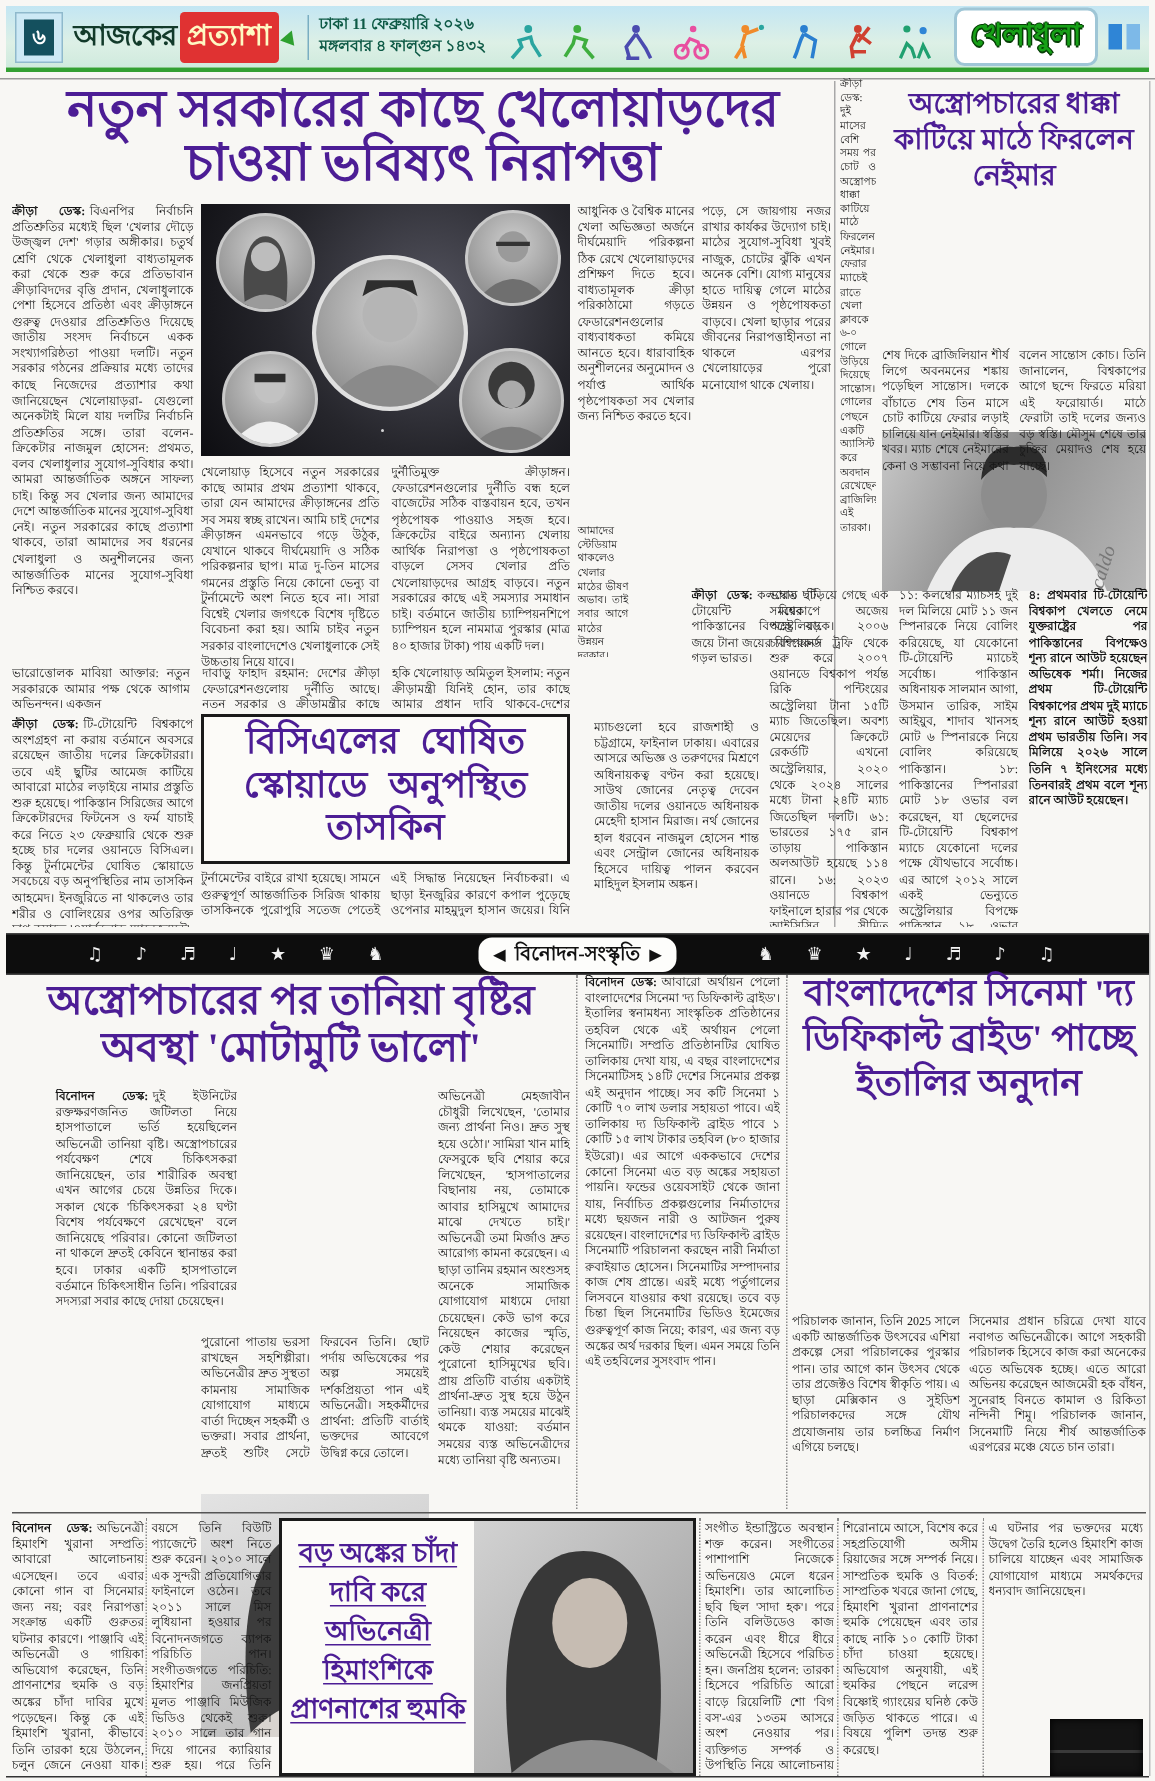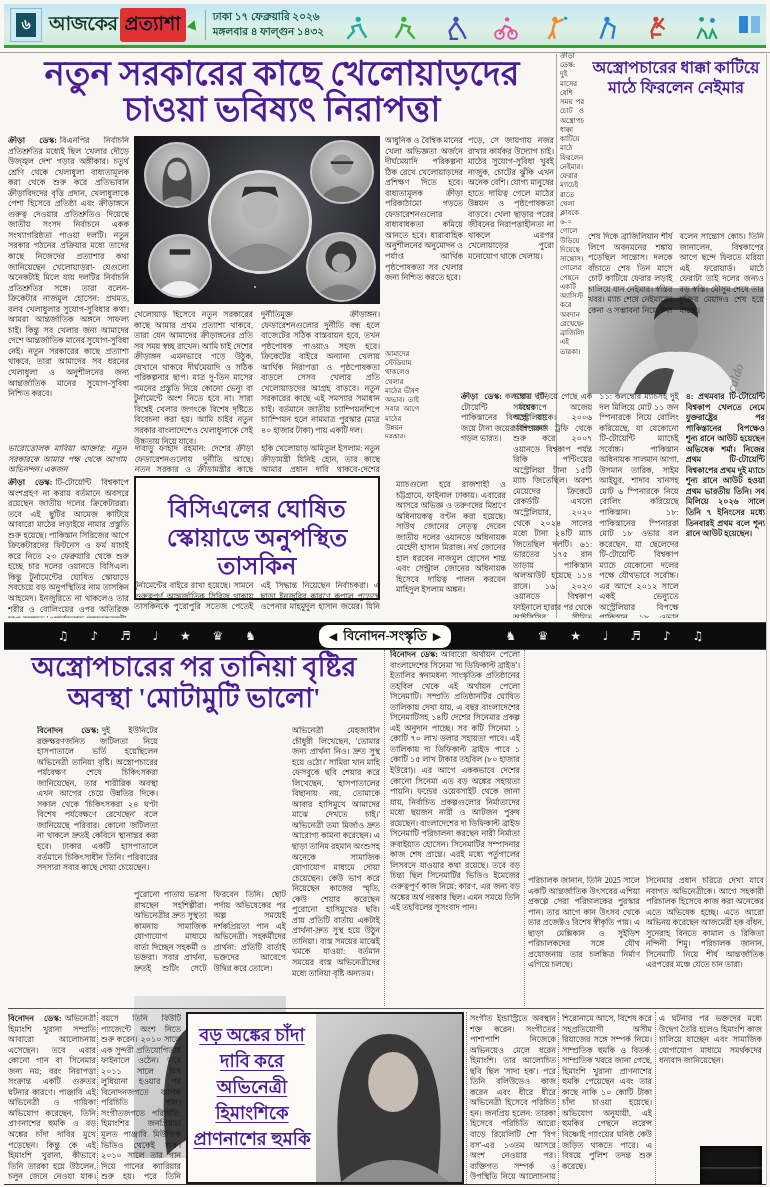--- a/index.html
+++ b/index.html
@@ -9,21 +9,21 @@
   
   .masthead{left:4px;top:4px;width:762px;height:44px;display:flex;align-items:center;gap:7px;
     padding:0 6px;box-sizing:border-box;
     background:linear-gradient(180deg,#c3e6f3 0%,#ddf0e6 60%,#cfeadd 100%);
     border-bottom:3px solid #33a033;}
   .numwrap{width:30px;height:32px;background:#cde9f5;border:1px solid #8fb9cc;display:flex;align-items:center;justify-content:center;}
   .numbox{width:20px;height:24px;background:#14505e;color:#fff;font-weight:bold;font-size:14px;
     display:flex;align-items:center;justify-content:center;}
   .paperlogo{display:flex;align-items:center;font-weight:bold;font-size:19px;white-space:nowrap;}
   .paperlogo .p1{color:#123a2a;letter-spacing:-.5px;}
-  .paperlogo .p2{color:#0f172a;background:#e03232;border-radius:3px;padding:1px 5px;margin-left:2px;}
+  .paperlogo .p2{color:#fef9c3;background:#e03232;border-radius:3px;padding:1px 5px;margin-left:2px;}
   .leaf{width:0;height:0;border-left:5px solid transparent;border-right:5px solid transparent;
     border-bottom:9px solid #2fa02f;margin-left:2px;transform:rotate(20deg);}
   .mastdiv{width:1px;height:30px;background:#7aaec2;}
   .dates{font-size:10.5px;font-weight:bold;color:#0e5a46;line-height:1.35;white-space:nowrap;}
   .iconrow{flex:1;display:flex;justify-content:space-around;align-items:flex-end;height:34px;}
   .iconrow svg{height:28px;width:26px;}
   .sectlogo{background:#fff;border:2px solid #9fc6d6;border-radius:7px;padding:1px 9px;
     font-size:20px;font-weight:bold;color:#17a017;white-space:nowrap;
     text-shadow:1px 0 #063f06,-1px 0 #063f06,0 1px #063f06,0 -1px #063f06;}
   .tabs{display:flex;gap:3px;}
@@ -75,21 +75,21 @@
     <div class="numwrap">
       <div class="numbox">৬</div>
     </div>
     <div class="paperlogo">
       <span class="p1">আজকের</span>
       <span class="p2">প্রত্যাশা</span>
       <span class="leaf"></span>
     </div>
     <div class="mastdiv"></div>
     <div class="dates">
-      <div>ঢাকা ১৭ ফেব্রুয়ারি ২০২৬</div>
+      <div>ঢাকা 11 ফেব্রুয়ারি ২০২৬</div>
       <div>মঙ্গলবার ৪ ফাল্গুন ১৪৩২</div>
     </div>
     <div class="iconrow">
       <svg viewBox="0 0 24 24">
           <circle cx="14" cy="4" r="2.4" fill="#2aa5a0"></circle>
           <path d="M4 22l6-7-1.5-4 7-2 1 4 5 8" fill="none" stroke="#2aa5a0" stroke-width="2.2"></path>
         </svg>
       <svg viewBox="0 0 24 24">
           <circle cx="10" cy="4" r="2.4" fill="#3fae3f"></circle>
           <path d="M20 22l-6-7 1.5-4-7-2-1 4-5 8" fill="none" stroke="#3fae3f" stroke-width="2.2"></path>
@@ -116,20 +116,21 @@
       <svg viewBox="0 0 24 24">
           <circle cx="11" cy="4" r="2.4" fill="#d04030"></circle>
           <path d="M11 7l-4 8 1 7m3-15l8 6m-1-10l-7 9m-4 6h9" fill="none" stroke="#d04030" stroke-width="2.2"></path>
         </svg>
       <svg viewBox="0 0 24 24">
           <circle cx="7" cy="4" r="2.2" fill="#20a070"></circle>
           <circle cx="17" cy="5" r="2.2" fill="#2f85d6"></circle>
           <path d="M3 22l4-9 3 3 2 6m2 0l3-8 4 8" fill="none" stroke="#20a070" stroke-width="2"></path>
         </svg>
     </div>
+    <div class="sectlogo">খেলাধুলা</div>
     <div class="tabs">
         <div></div>
         <div class="t2"></div>
       </div>
   </div>
   <div class="abs thinrule"></div>
 
   <div class="abs hl" style="left:8px;top:56px;width:548px;font-size:34px;line-height:1.07;">নতুন সরকারের কাছে খেলোয়াড়দের চাওয়া ভবিষ্যৎ নিরাপত্তা</div>
 
   <div class="abs col" style="left:8px;top:136px;width:121px;height:326px;">
@@ -177,28 +178,28 @@
     </div>
   </div>
 
   <div class="abs col" style="left:134px;top:310px;width:119px;height:156px;">খেলোয়াড় হিসেবে নতুন সরকারের কাছে আমার প্রথম প্রত্যাশা থাকবে, তারা যেন আমাদের ক্রীড়াঙ্গনের প্রতি সব সময় স্বচ্ছ রাখেন। আমি চাই দেশের ক্রীড়াঙ্গন এমনভাবে গড়ে উঠুক, যেখানে থাকবে দীর্ঘমেয়াদি ও সঠিক পরিকল্পনার ছাপ। মাত্র দু-তিন মাসের গমনের প্রস্তুতি নিয়ে কোনো ভেন্যু বা টুর্নামেন্টে অংশ নিতে হবে না। সারা বিশ্বেই খেলার জগৎকে বিশেষ দৃষ্টিতে বিবেচনা করা হয়। আমি চাইব নতুন সরকার বাংলাদেশেও খেলাধুলাকে সেই উচ্চতায় নিয়ে যাবে।</div>
   <div class="abs col" style="left:261px;top:310px;width:119px;height:156px;">দুর্নীতিমুক্ত ক্রীড়াঙ্গন। ফেডারেশনগুলোর দুর্নীতি বন্ধ হলে বাজেটের সঠিক বাস্তবায়ন হবে, তখন পৃষ্ঠপোষক পাওয়াও সহজ হবে। ক্রিকেটের বাইরে অন্যান্য খেলায় আর্থিক নিরাপত্তা ও পৃষ্ঠপোষকতা বাড়লে সেসব খেলার প্রতি খেলোয়াড়দের আগ্রহ বাড়বে। নতুন সরকারের কাছে এই সমস্যার সমাধান চাই। বর্তমানে জাতীয় চ্যাম্পিয়নশিপে চ্যাম্পিয়ন হলে নামমাত্র পুরস্কার (মাত্র ৪০ হাজার টাকা) পায় একটি দল।</div>
   <div class="abs col" style="left:385px;top:136px;width:78px;height:210px;">আধুনিক ও বৈশ্বিক মানের খেলা অভিজ্ঞতা অর্জনে দীর্ঘমেয়াদি পরিকল্পনা ঠিক রেখে খেলোয়াড়দের প্রশিক্ষণ দিতে হবে। বাধ্যতামূলক ক্রীড়া পরিকাঠামো গড়তে ফেডারেশনগুলোর বাধ্যবাধকতা কমিয়ে আনতে হবে। ধারাবাহিক অনুশীলনের অনুমোদন ও পর্যাপ্ত আর্থিক পৃষ্ঠপোষকতা সব খেলার জন্য নিশ্চিত করতে হবে।</div>
   <div class="abs col" style="left:385px;top:350px;width:34px;height:88px;font-size:7px;">আমাদের স্টেডিয়াম থাকলেও খেলার মাঠের ভীষণ অভাব। তাই সবার আগে মাঠের উন্নয়ন দরকার।</div>
   <div class="abs col" style="left:468px;top:136px;width:86px;height:210px;">পড়ে, সে জায়গায় নজর রাখার কার্যকর উদ্যোগ চাই। মাঠের সুযোগ-সুবিধা খুবই নাজুক, চোটের ঝুঁকি এখন অনেক বেশি। যোগ্য মানুষের হাতে দায়িত্ব গেলে মাঠের উন্নয়ন ও পৃষ্ঠপোষকতা বাড়বে। খেলা ছাড়ার পরের জীবনের নিরাপত্তাহীনতা না থাকলে এরপর খেলোয়াড়ের পুরো মনোযোগ থাকে খেলায়।</div>
 
   <div class="abs" style="left:8px;top:444px;width:372px;height:28px;display:flex;gap:8px;">
-    <div class="col" style="flex:1;height:28px;font-style:italic;">ভারোত্তোলক মাবিয়া আক্তার: নতুন সরকারকে আমার পক্ষ থেকে আগাম অভিনন্দন। একজন</div>
+    <div class="col" style="flex:1;height:28px;">ভারোত্তোলক মাবিয়া আক্তার: নতুন সরকারকে আমার পক্ষ থেকে আগাম অভিনন্দন। একজন</div>
     <div class="col" style="flex:1;height:28px;">দাবাড়ু ফাহাদ রহমান: দেশের ক্রীড়া ফেডারেশনগুলোয় দুর্নীতি আছে। নতুন সরকার ও ক্রীড়ামন্ত্রীর কাছে আমার মূল প্রত্যাশা</div>
     <div class="col" style="flex:1;height:28px;">হকি খেলোয়াড় অমিতুল ইসলাম: নতুন ক্রীড়ামন্ত্রী যিনিই হোন, তার কাছে আমার প্রধান দাবি থাকবে-দেশের ক্রীড়াঙ্গনকে যেন</div>
   </div>
 
   <div class="abs vr" style="left:556px;top:54px;height:564px;"></div>
   <div class="abs col" style="left:560px;top:52px;width:24px;height:302px;font-size:7px;">ক্রীড়া ডেস্ক: দুই মাসের বেশি সময় পর চোট ও অস্ত্রোপচারের ধাক্কা কাটিয়ে মাঠে ফিরলেন নেইমার। ফেরার ম্যাচেই রাতে খেলা ক্লাবকে ৬-০ গোলে উড়িয়ে দিয়েছে সান্তোস। গোলের পেছনে একটি অ্যাসিস্ট করে অবদান রেখেছেন ব্রাজিলিয়ান এই তারকা। এই প্রতিযোগিতার শেষ আটে উঠেছে দলটি।</div>
-  <div class="abs hl" style="left:588px;top:58px;width:176px;font-size:16px;line-height:1.25;">অস্ত্রোপচারের ধাক্কা কাটিয়ে মাঠে ফিরলেন নেইমার</div>
+  <div class="abs hl" style="left:588px;top:58px;width:176px;font-size:19px;line-height:1.25;">অস্ত্রোপচারের ধাক্কা কাটিয়ে মাঠে ফিরলেন নেইমার</div>
   <div class="abs photo" style="left:588px;top:120px;width:176px;height:106px;background:linear-gradient(115deg,#c9c9c9,#8f8f8f 45%,#b8b8b8);">
     <svg viewBox="0 0 176 106" width="176" height="106">
       <ellipse cx="88" cy="42" rx="22" ry="25" fill="#8d8d8d"></ellipse>
       <path d="M66 32Q68 8 88 10Q110 6 110 30Q100 20 88 22Q76 20 66 32z" fill="#2c2c2c"></path>
       <path d="M30 106C45 70 70 62 88 64c28-2 50 12 62 42z" fill="#ececec"></path>
       <path d="M46 106c8-22 26-30 40-24l-8 24z" fill="#4a4a4a"></path>
     </svg>
     <div style="position:absolute;right:14px;bottom:8px;transform:rotate(-72deg);font-style:italic;font-size:13px;color:#777;">caldo</div>
   </div>
   <div class="abs col cols2" style="left:588px;top:232px;width:176px;height:122px;">শেষ দিকে ব্রাজিলিয়ান শীর্ষ লিগে অবনমনের শঙ্কায় পড়েছিল সান্তোস। দলকে বাঁচাতে শেষ তিন মাসে চোট কাটিয়ে ফেরার লড়াই চালিয়ে যান নেইমার। স্বস্তির খবর। ম্যাচ শেষে নেইমারের কেনা ও সম্ভাবনা নিয়ে কথা বলেন সান্তোস কোচ। তিনি জানালেন, বিশ্বকাপের আগে ছন্দে ফিরতে মরিয়া এই ফরোয়ার্ড। মাঠে ফেরাটা তাই দলের জন্যও বড় স্বস্তি। মৌসুম শেষে তার চুক্তির মেয়াদও শেষ হয়ে যাচ্ছে।</div>
@@ -208,21 +209,21 @@
   </div>
   <div class="abs" style="left:513px;top:392px;width:252px;height:226px;display:flex;gap:7px;">
     <div class="col" style="flex:1;height:226px;">ভারত ছাড়িয়ে গেছে এক সময়ের অজেয় অস্ট্রেলিয়াকে। ২০০৬ চ্যাম্পিয়নস ট্রফি থেকে শুরু করে ২০০৭ ওয়ানডে বিশ্বকাপ পর্যন্ত রিকি পন্টিংয়ের অস্ট্রেলিয়া টানা ১৫টি ম্যাচ জিতেছিল। অবশ্য মেয়েদের ক্রিকেটে রেকর্ডটি এখনো অস্ট্রেলিয়ার, ২০২০ থেকে ২০২৪ সালের মধ্যে টানা ২৪টি ম্যাচ জিতেছিল দলটি। ৬১: ভারতের ১৭৫ রান তাড়ায় পাকিস্তান অলআউট হয়েছে ১১৪ রানে। ১৬: ২০২৩ ওয়ানডে বিশ্বকাপ ফাইনালে হারার পর থেকে আইসিসির সীমিত ওভারের টুর্নামেন্টে (ওয়ানডে ও টি-টোয়েন্টি বিশ্বকাপ এবং চ্যাম্পিয়নস ট্রফি) টানা ১৬ ম্যাচ জিতল ভারত। ছেলেদের আইসিসি টুর্নামেন্টে এটিই টানা সবচেয়ে বেশি জেতার রেকর্ড।</div>
     <div class="col" style="flex:1;height:226px;">১১: কলম্বোর ম্যাচসহ দুই দল মিলিয়ে মোট ১১ জন স্পিনারকে নিয়ে বোলিং করিয়েছে, যা যেকোনো টি-টোয়েন্টি ম্যাচেই সর্বোচ্চ। পাকিস্তান অধিনায়ক সালমান আগা, উসমান তারিক, সাইম আইয়ুব, শাদাব খানসহ মোট ৬ স্পিনারকে নিয়ে বোলিং করিয়েছে পাকিস্তান। ১৮: পাকিস্তানের স্পিনাররা মোট ১৮ ওভার বল করেছেন, যা ছেলেদের টি-টোয়েন্টি বিশ্বকাপ ম্যাচে যেকোনো দলের পক্ষে যৌথভাবে সর্বোচ্চ। এর আগে ২০১২ সালে একই ভেন্যুতে অস্ট্রেলিয়ার বিপক্ষে পাকিস্তান ১৮ ওভার স্পিন করিয়েছিল।</div>
     <div class="col" style="flex:1;height:226px;font-weight:bold;">৪: প্রথমবার টি-টোয়েন্টি বিশ্বকাপ খেলতে নেমে যুক্তরাষ্ট্রের পর পাকিস্তানের বিপক্ষেও শূন্য রানে আউট হয়েছেন অভিষেক শর্মা। নিজের প্রথম টি-টোয়েন্টি বিশ্বকাপের প্রথম দুই ম্যাচে শূন্য রানে আউট হওয়া প্রথম ভারতীয় তিনি। সব মিলিয়ে ২০২৬ সালে তিনি ৭ ইনিংসের মধ্যে তিনবারই প্রথম বলে শূন্য রানে আউট হয়েছেন।</div>
   </div>
 
   <div class="abs col" style="left:8px;top:478px;width:121px;height:140px;">
     <b class="kick">ক্রীড়া ডেস্ক:</b><span>টি-টোয়েন্টি বিশ্বকাপে অংশগ্রহণ না করায় বর্তমানে অবসরে রয়েছেন জাতীয় দলের ক্রিকেটাররা। তবে এই ছুটির আমেজ কাটিয়ে আবারো মাঠের লড়াইয়ে নামার প্রস্তুতি শুরু হয়েছে। পাকিস্তান সিরিজের আগে ক্রিকেটারদের ফিটনেস ও ফর্ম যাচাই করে নিতে ২৩ ফেব্রুয়ারি থেকে শুরু হচ্ছে চার দলের ওয়ানডে বিসিএল। কিন্তু টুর্নামেন্টের ঘোষিত স্কোয়াডে সবচেয়ে বড় অনুপস্থিতির নাম তাসকিন আহমেদ। ইনজুরিতে না থাকলেও তার শরীর ও বোলিংয়ের ওপর অতিরিক্ত চাপ কমাতে 'ওয়ার্কলোড ম্যানেজমেন্ট'-এর অংশ হিসেবে তাকে এই</span>
   </div>
-  <div class="abs boxed" style="left:134px;top:476px;width:246px;height:124px;display:flex;align-items:center;justify-content:center;">
+  <div class="abs boxed" style="left:134px;top:476px;width:246px;height:100px;display:flex;align-items:center;justify-content:center;font-family:Liberation Mono, monospace;">
     <div class="hl" style="font-size:24px;line-height:1.2;padding:0 10px;">বিসিএলের ঘোষিত স্কোয়াডে অনুপস্থিত তাসকিন</div>
   </div>
   <div class="abs col cols2" style="left:134px;top:581px;width:246px;height:38px;">টুর্নামেন্টের বাইরে রাখা হয়েছে। সামনে গুরুত্বপূর্ণ আন্তর্জাতিক সিরিজ থাকায় তাসকিনকে পুরোপুরি সতেজ পেতেই এই সিদ্ধান্ত নিয়েছেন নির্বাচকরা। এ ছাড়া ইনজুরির কারণে কপাল পুড়েছে ওপেনার মাহমুদুল হাসান জয়ের। যিনি চোটের কারণে পুরো আসর থেকেই ছিটকে গেছেন। আগামী ২৩ ফেব্রুয়ারি থেকে শুরু হওয়া এই টুর্নামেন্টের লিগ পর্বের</div>
   <div class="abs col" style="left:396px;top:480px;width:110px;height:138px;">ম্যাচগুলো হবে রাজশাহী ও চট্টগ্রামে, ফাইনাল ঢাকায়। এবারের আসরে অভিজ্ঞ ও তরুণদের মিশ্রণে অধিনায়কত্ব বণ্টন করা হয়েছে। সাউথ জোনের নেতৃত্ব দেবেন জাতীয় দলের ওয়ানডে অধিনায়ক মেহেদী হাসান মিরাজ। নর্থ জোনের হাল ধরবেন নাজমুল হোসেন শান্ত এবং সেন্ট্রাল জোনের অধিনায়ক হিসেবে দায়িত্ব পালন করবেন মাহিদুল ইসলাম অঙ্কন।</div>
 
   <div class="abs strip">
     <div class="glyphs">♫ ♪ ♬ ♩ ★ ♛ ♞</div>
     <div class="striplabel">
       <span class="tri">◀</span>
       <span>বিনোদন-সংস্কৃতি</span>
@@ -243,20 +244,21 @@
     </svg>
   </div>
   <div class="abs col cols2" style="left:134px;top:890px;width:152px;height:116px;">পুরোনো পাতায় ভরসা রাখছেন সহশিল্পীরা। অভিনেত্রীর দ্রুত সুস্থতা কামনায় সামাজিক যোগাযোগ মাধ্যমে বার্তা দিচ্ছেন সহকর্মী ও ভক্তরা। সবার প্রার্থনা, দ্রুতই শুটিং সেটে ফিরবেন তিনি। ছোট পর্দায় অভিষেকের পর অল্প সময়েই দর্শকপ্রিয়তা পান এই অভিনেত্রী। সহকর্মীদের প্রার্থনা: প্রতিটি বার্তাই ভক্তদের আবেগে উদ্বিগ্ন করে তোলে।</div>
   <div class="abs col" style="left:292px;top:726px;width:88px;height:280px;">অভিনেত্রী মেহজাবীন চৌধুরী লিখেছেন, 'তোমার জন্য প্রার্থনা নিও। দ্রুত সুস্থ হয়ে ওঠো।' সামিরা খান মাহি ফেসবুকে ছবি শেয়ার করে লিখেছেন, 'হাসপাতালের বিছানায় নয়, তোমাকে আবার হাসিমুখে আমাদের মাঝে দেখতে চাই।' অভিনেত্রী তমা মির্জাও দ্রুত আরোগ্য কামনা করেছেন। এ ছাড়া তানিম রহমান অংশুসহ অনেকে সামাজিক যোগাযোগ মাধ্যমে দোয়া চেয়েছেন। কেউ ভাগ করে নিয়েছেন কাজের স্মৃতি, কেউ শেয়ার করেছেন পুরোনো হাসিমুখের ছবি। প্রায় প্রতিটি বার্তায় একটাই প্রার্থনা-দ্রুত সুস্থ হয়ে উঠুন তানিয়া। ব্যস্ত সময়ের মাঝেই থমকে যাওয়া: বর্তমান সময়ের ব্যস্ত অভিনেত্রীদের মধ্যে তানিয়া বৃষ্টি অন্যতম।</div>
 
   <div class="abs vrd" style="left:384px;top:650px;height:356px;"></div>
   <div class="abs col" style="left:390px;top:650px;width:130px;height:356px;">
     <b class="kick">বিনোদন ডেস্ক:</b><span>আবারো অর্থায়ন পেলো বাংলাদেশের সিনেমা 'দ্য ডিফিকাল্ট ব্রাইড'। ইতালির স্বনামধন্য সাংস্কৃতিক প্রতিষ্ঠানের তহবিল থেকে এই অর্থায়ন পেলো সিনেমাটি। সম্প্রতি প্রতিষ্ঠানটির ঘোষিত তালিকায় দেখা যায়, এ বছর বাংলাদেশের সিনেমাটিসহ ১৪টি দেশের সিনেমার প্রকল্প এই অনুদান পাচ্ছে। সব কটি সিনেমা ১ কোটি ৭০ লাখ ডলার সহায়তা পাবে। এই তালিকায় দ্য ডিফিকাল্ট ব্রাইড পাবে ১ কোটি ১৫ লাখ টাকার তহবিল (৮০ হাজার ইউরো)। এর আগে এককভাবে দেশের কোনো সিনেমা এত বড় অঙ্কের সহায়তা পায়নি। ফন্ডের ওয়েবসাইট থেকে জানা যায়, নির্বাচিত প্রকল্পগুলোর নির্মাতাদের মধ্যে ছয়জন নারী ও আটজন পুরুষ রয়েছেন। বাংলাদেশের দ্য ডিফিকাল্ট ব্রাইড সিনেমাটি পরিচালনা করছেন নারী নির্মাতা রুবাইয়াত হোসেন। সিনেমাটির সম্পাদনার কাজ শেষ প্রান্তে। এরই মধ্যে পর্তুগালের লিসবনে যাওয়ার কথা রয়েছে। তবে বড় চিন্তা ছিল সিনেমাটির ভিডিও ইমেজের গুরুত্বপূর্ণ কাজ নিয়ে; কারণ, এর জন্য বড় অঙ্কের অর্থ দরকার ছিল। এমন সময়ে তিনি এই তহবিলের সুসংবাদ পান।</span>
   </div>
   <div class="abs vrd" style="left:524px;top:650px;height:356px;"></div>
+  <div class="abs hl" style="left:528px;top:648px;width:236px;font-size:24px;line-height:1.25;">বাংলাদেশের সিনেমা 'দ্য ডিফিকাল্ট ব্রাইড' পাচ্ছে ইতালির অনুদান</div>
 
   <div class="abs col" style="left:528px;top:876px;width:112px;height:130px;">পরিচালক জানান, তিনি 2025 সালে একটি আন্তর্জাতিক উৎসবের এশিয়া প্রকল্পে সেরা পরিচালকের পুরস্কার পান। তার আগে কান উৎসব থেকে তার প্রজেক্টও বিশেষ স্বীকৃতি পায়। এ ছাড়া মেক্সিকান ও সুইডিশ পরিচালকদের সঙ্গে যৌথ প্রযোজনায় তার চলচ্চিত্র নির্মাণ এগিয়ে চলছে।</div>
   <div class="abs col" style="left:646px;top:876px;width:118px;height:130px;">সিনেমার প্রধান চরিত্রে দেখা যাবে নবাগত অভিনেত্রীকে। আগে সহকারী পরিচালক হিসেবে কাজ করা অনেকের এতে অভিষেক হচ্ছে। এতে আরো অভিনয় করেছেন আজমেরী হক বাঁধন, সুনেরাহ বিনতে কামাল ও রিকিতা নন্দিনী শিমু। পরিচালক জানান, সিনেমাটি নিয়ে শীর্ষ আন্তর্জাতিক এরপরের মঞ্চে যেতে চান তারা।</div>
 
   <div class="abs hr" style="left:8px;top:1008px;width:756px;"></div>
 
   <div class="abs col" style="left:8px;top:1014px;width:88px;height:168px;">
     <b class="kick">বিনোদন ডেস্ক:</b><span>অভিনেত্রী হিমাংশি খুরানা সম্প্রতি আবারো আলোচনায় এসেছেন। তবে এবার কোনো গান বা সিনেমার জন্য নয়; বরং নিরাপত্তা সংক্রান্ত একটি গুরুতর ঘটনার কারণে। পাঞ্জাবি এই অভিনেত্রী ও গায়িকা অভিযোগ করেছেন, তিনি প্রাণনাশের হুমকি ও বড় অঙ্কের চাঁদা দাবির মুখে পড়েছেন। কিন্তু কে এই হিমাংশি খুরানা, কীভাবে তিনি তারকা হয়ে উঠলেন, চলুন জেনে নেওয়া যাক। শুরুর জীবন ও ক্যারিয়ার: ১৯৯১ সালের ২৭ নভেম্বর ভারতের পাঞ্জাবের কিরতপুর সাহিবে জন্ম হিমাংশির। খুব অল্প বয়স থেকেই মডেলিংয়ের সঙ্গে যুক্ত হন। মাত্র ১৬ বছর</span>
   </div>
   <div class="abs vrd" style="left:97px;top:1012px;height:172px;"></div>

